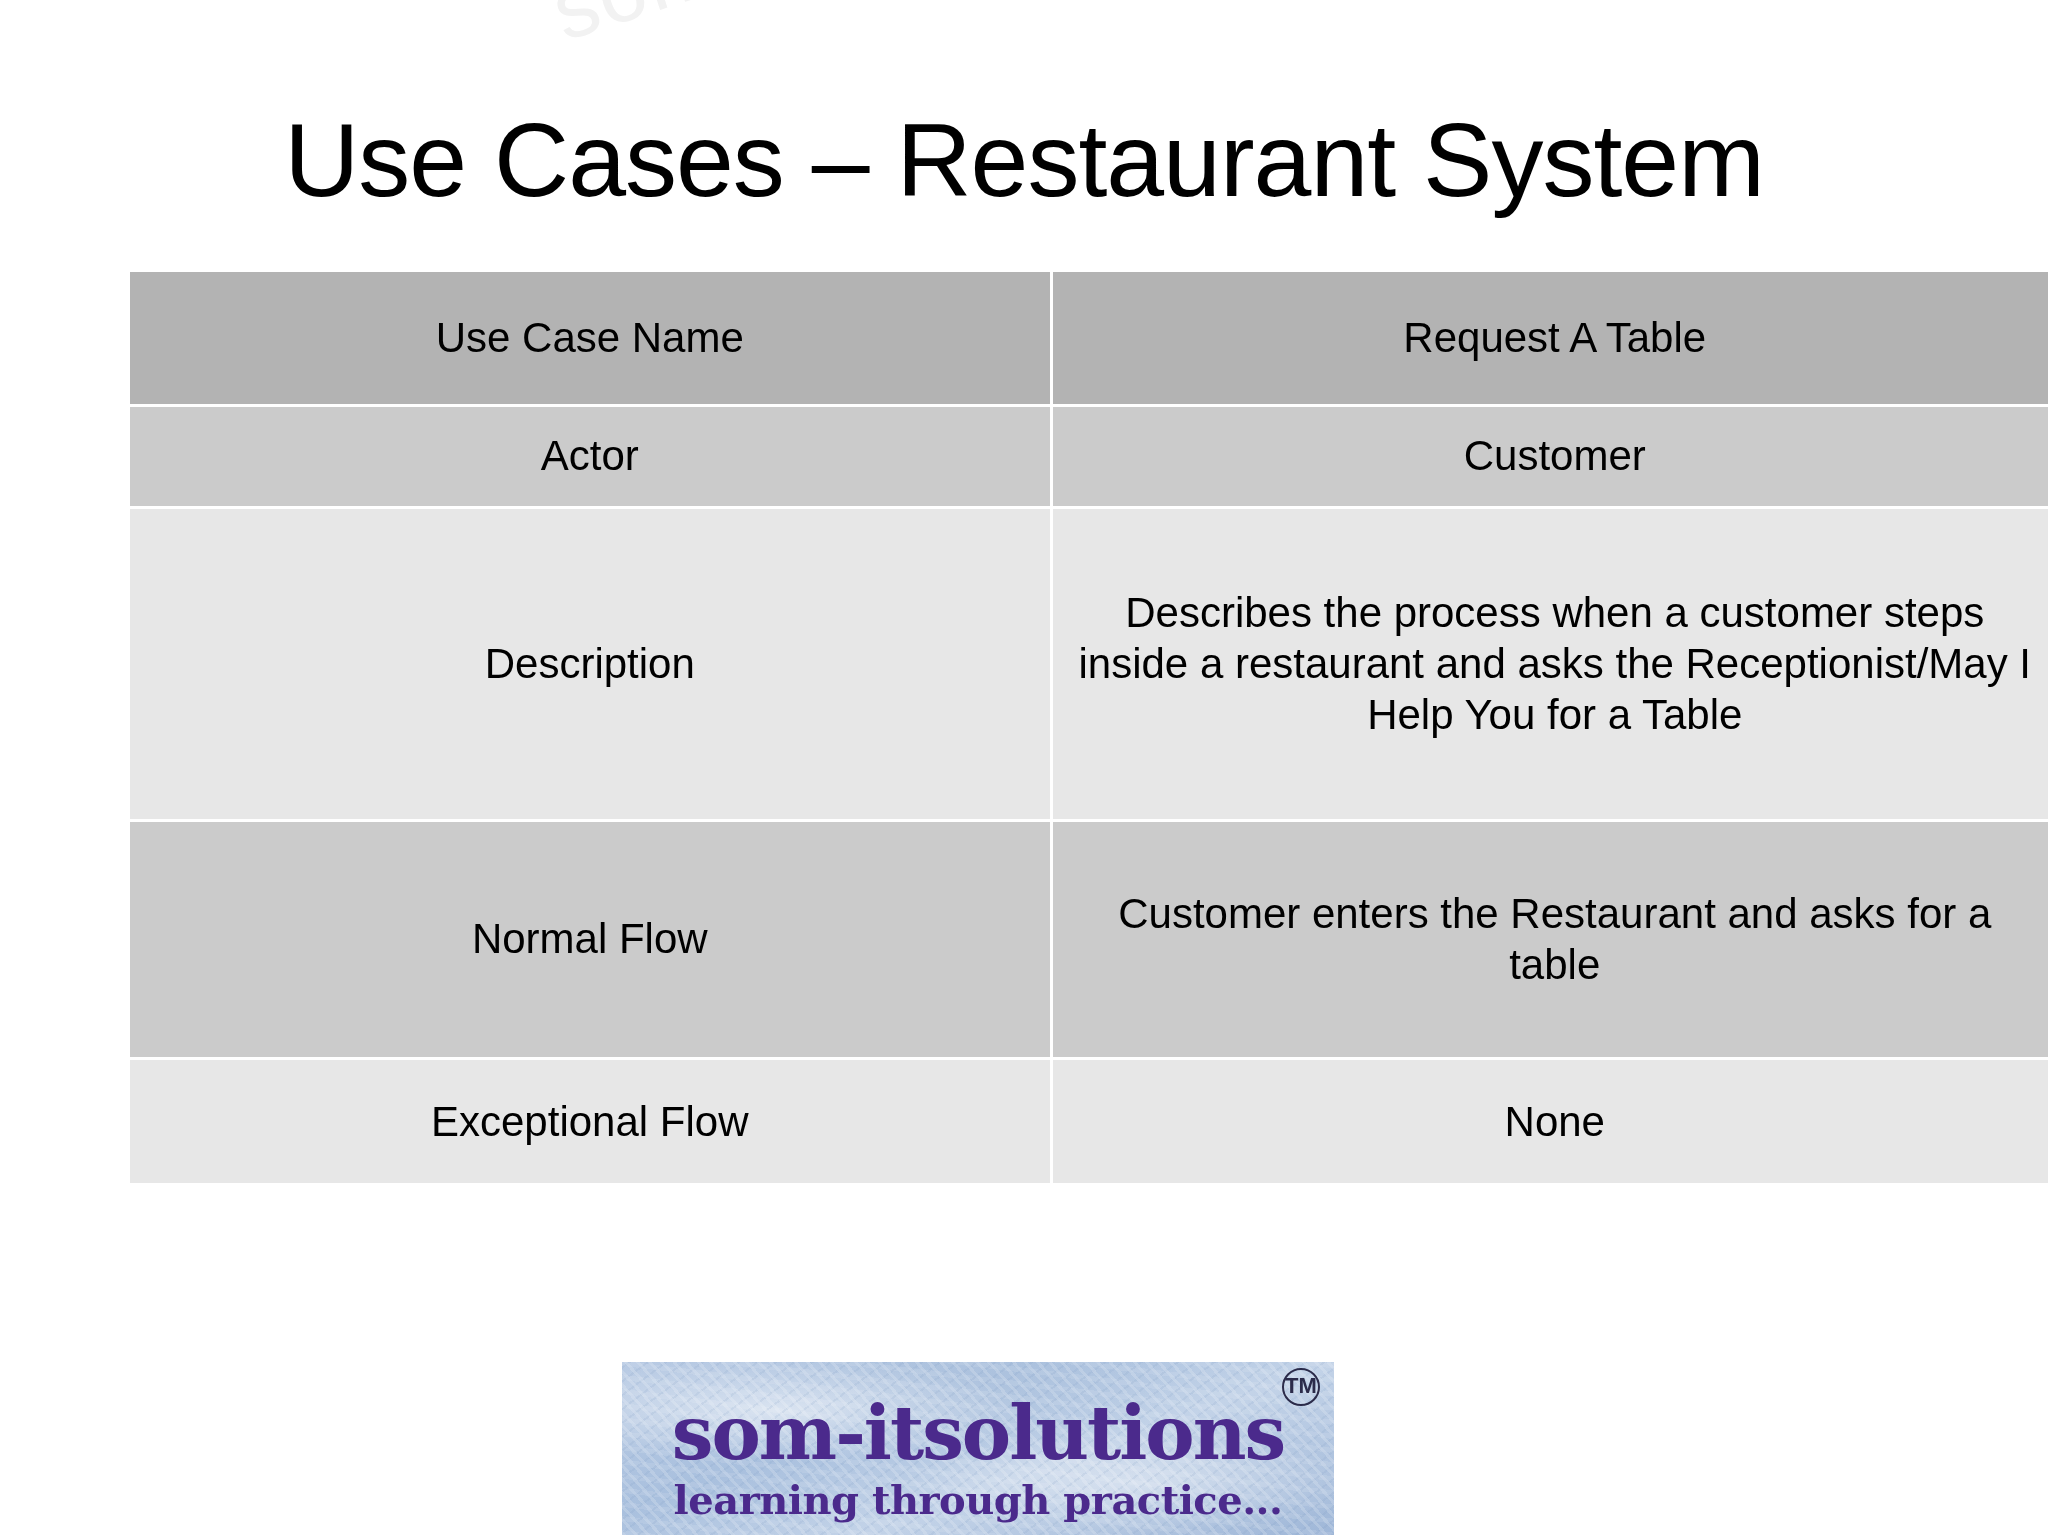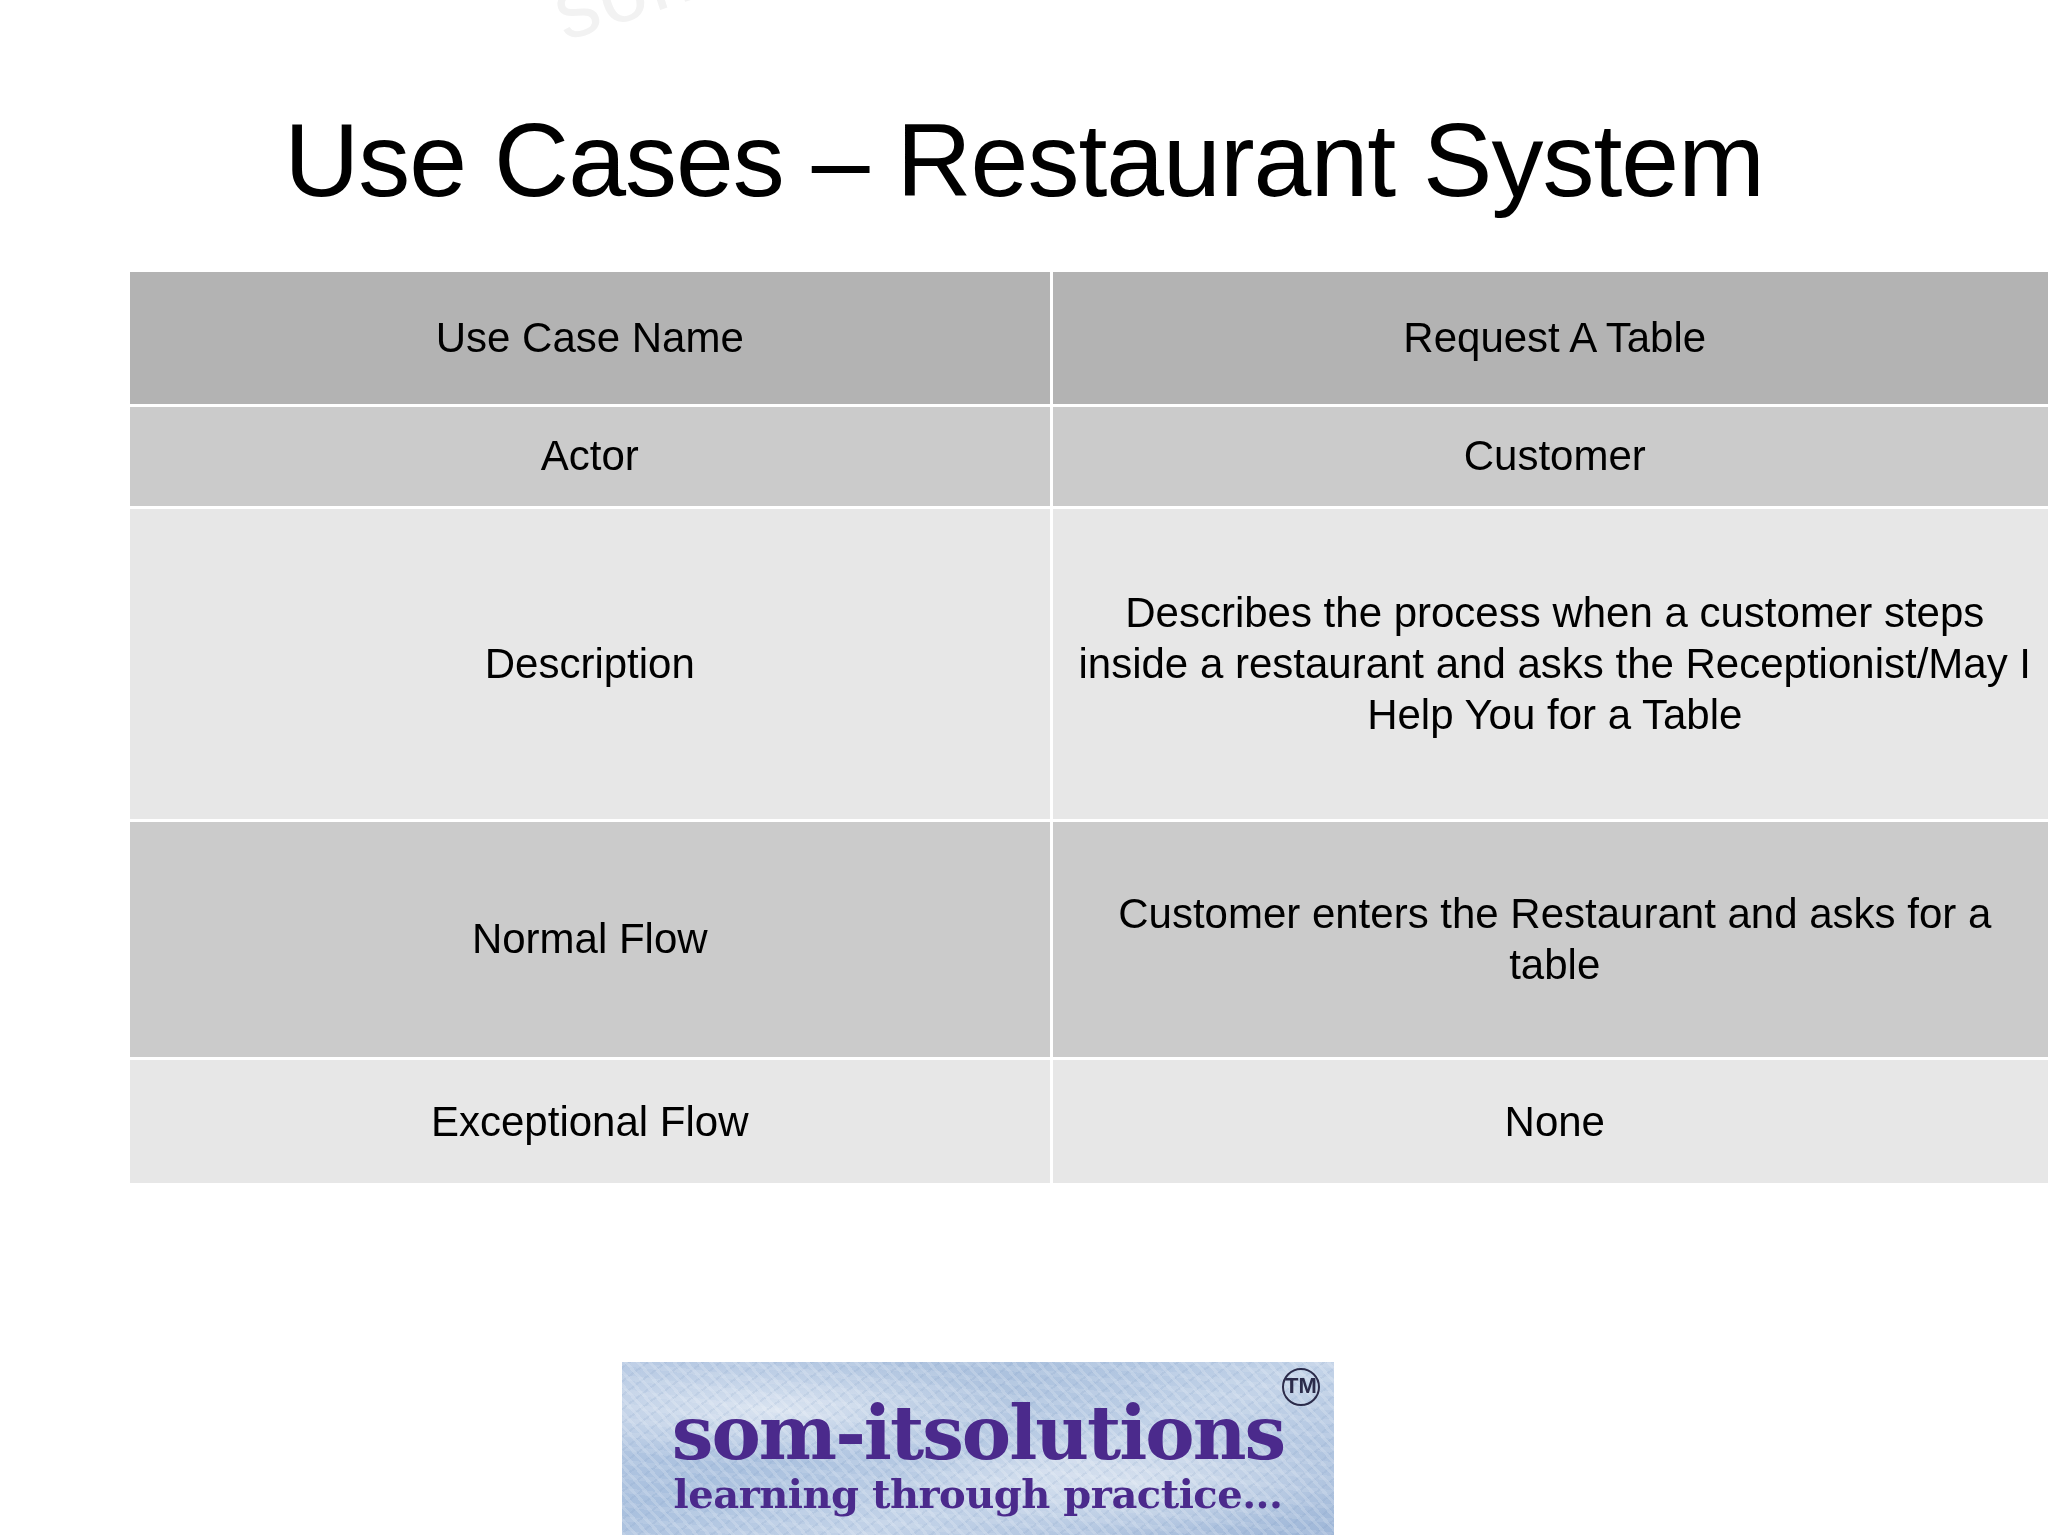--- a/index.html
+++ b/index.html
@@ -119,21 +119,21 @@
     font-size: 74px;
     font-weight: 700;
     color: #4b2a8c;
     letter-spacing: -2px;
     line-height: 1;
     white-space: nowrap;
   }
   .logo-tag {
     position: absolute;
     left: 0;
-    top: 112px;
+    top: 118px;
     width: 712px;
     text-align: center;
     font-family: "DejaVu Serif", serif;
     font-size: 40px;
     font-weight: 700;
     color: #4b2a8c;
     letter-spacing: -0.5px;
     line-height: 1;
     white-space: nowrap;
   }

